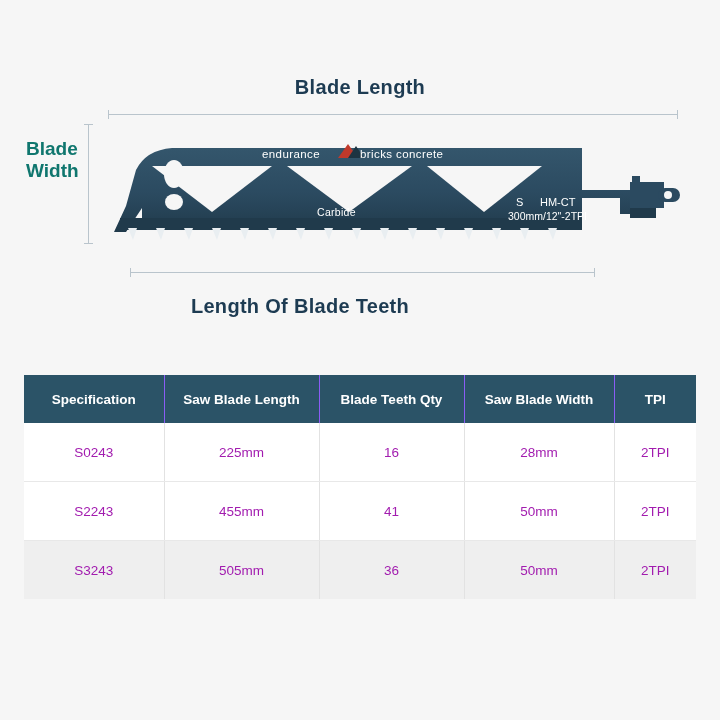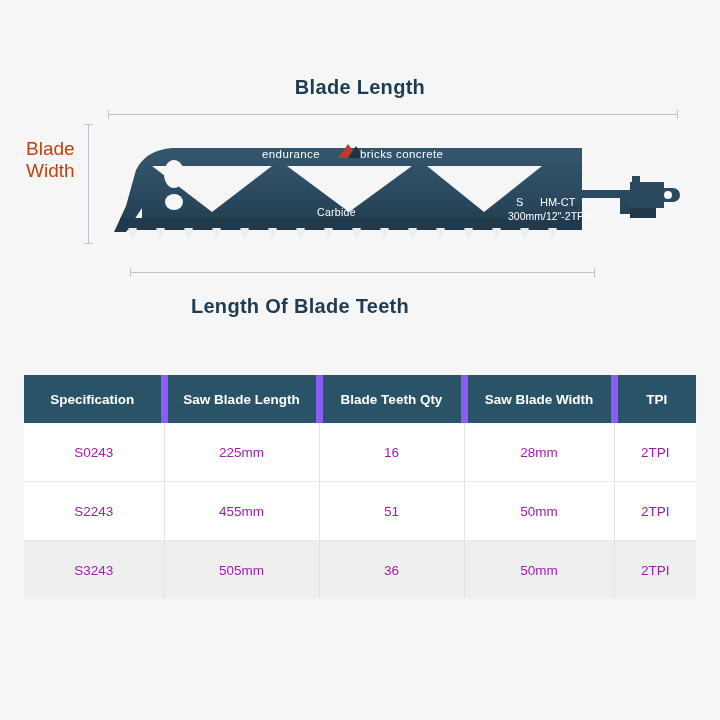--- a/index.html
+++ b/index.html
@@ -52,22 +52,22 @@
     color: #1d3b52;
     letter-spacing: 0.3px;
   }
 
   .label-blade-width {
     position: absolute;
     left: 26px;
     top: 138px;
     width: 26px;
     font-size: 19px;
-    font-weight: normal;
-    color: #c2410c;
+    font-weight: bold;
+    color: #0f766e;
     line-height: 22px;
     text-align: center;
   }
 
   
   .dim-h {
     position: absolute;
     height: 9px;
   }
   .dim-h .line {
@@ -161,21 +161,21 @@
     color: #222;
   }
   table.spec thead th {
     background: #2b5367;
     color: #ffffff;
     font-size: 13.5px;
     font-weight: bold;
     height: 48px;
     text-align: center;
     padding: 0 6px;
-    border-right: 7px solid #8b5cf6;
+    border-right: 1px solid #8b5cf6;
   }
   table.spec thead th:last-child {
     border-right: none;
   }
   table.spec tbody td {
     height: 56px;
     text-align: center;
     font-size: 13.5px;
     color: #a21caf;
     border-right: 1px solid #e2e2e2;
@@ -335,21 +335,21 @@
         <tr>
           <td>S0243</td>
           <td>225mm</td>
           <td>16</td>
           <td>28mm</td>
           <td>2TPI</td>
         </tr>
         <tr>
           <td>S2243</td>
           <td>455mm</td>
-          <td>51</td>
+          <td>41</td>
           <td>50mm</td>
           <td>2TPI</td>
         </tr>
         <tr class="alt">
           <td>S3243</td>
           <td>505mm</td>
           <td>36</td>
           <td>50mm</td>
           <td>2TPI</td>
         </tr>

